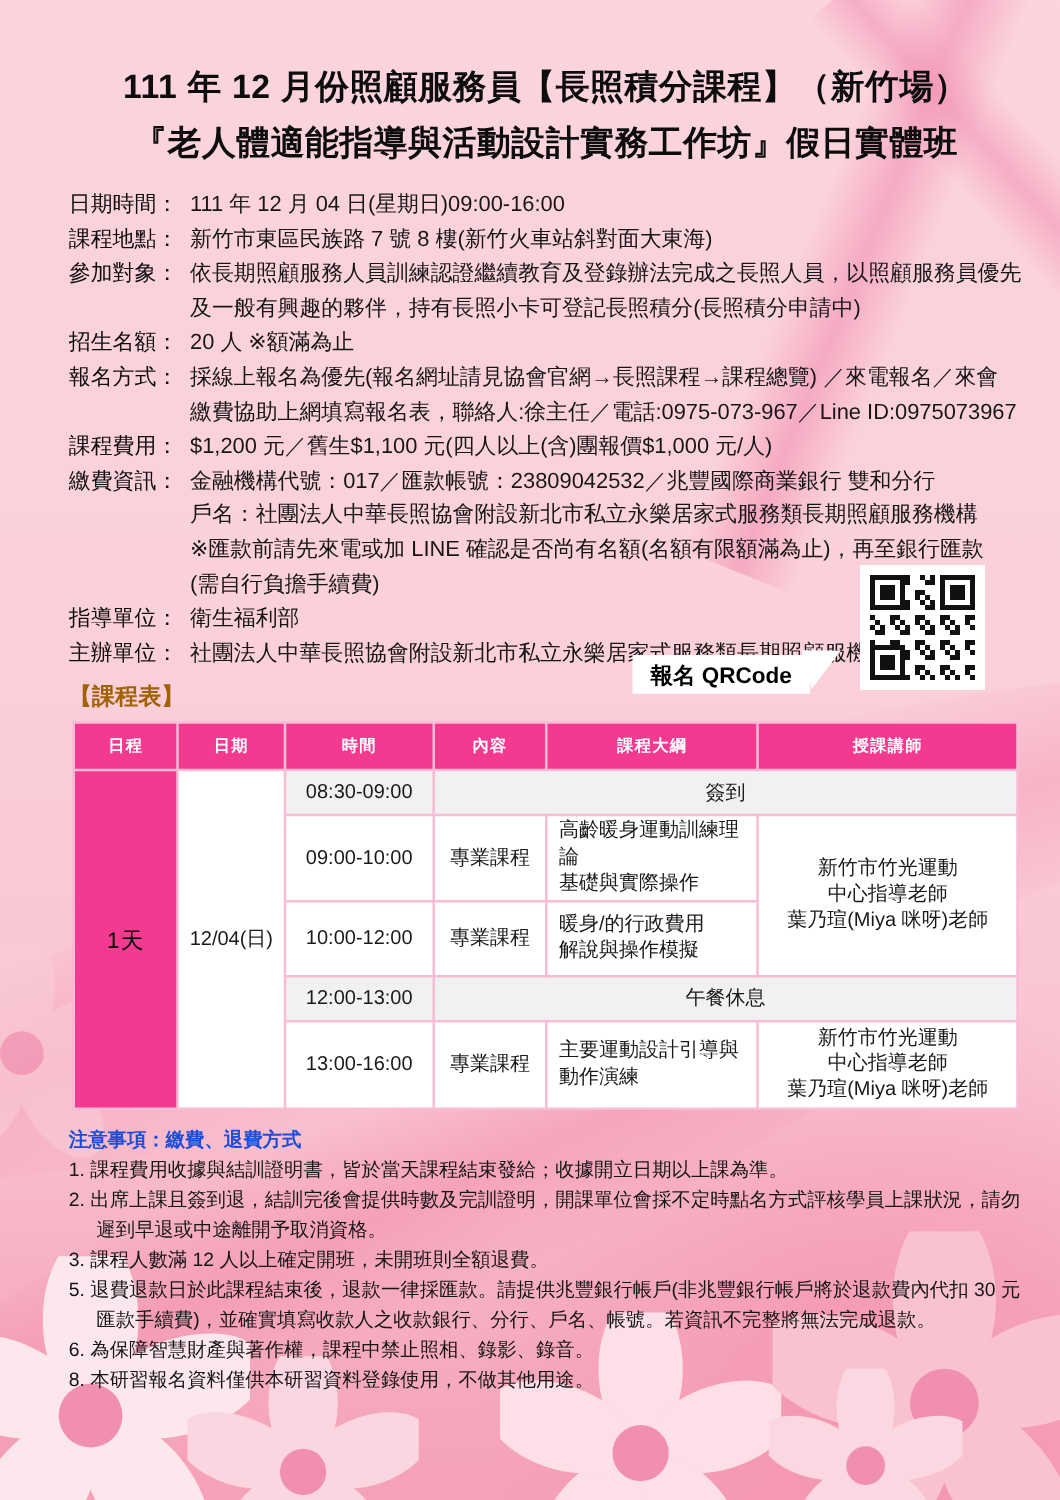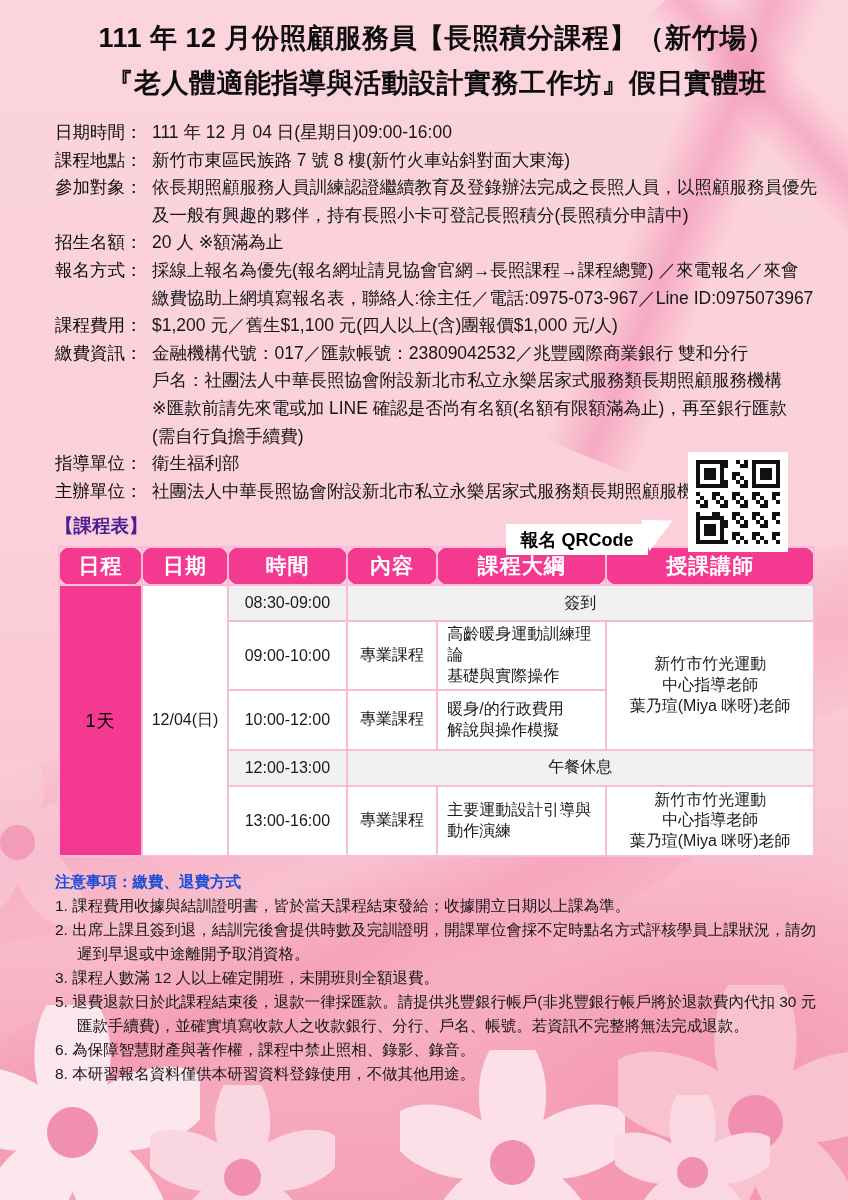--- a/index.html
+++ b/index.html
@@ -24,39 +24,39 @@
     background:linear-gradient(180deg,rgba(246,160,186,0),rgba(244,146,175,.45));}
   .flower{position:absolute;}
   #flower-1{left:-55px;top:1005px;width:255px;height:255px;color:#fce7ed;}
   #flower-2{left:150px;top:1085px;width:185px;height:185px;color:#fad6e0;}
   #flower-3{left:400px;top:1050px;width:225px;height:225px;color:#fcdfe7;}
   #flower-4{right:-45px;top:985px;width:275px;height:275px;color:#f8c2d1;}
   #flower-5{left:-70px;top:755px;width:175px;height:175px;color:#f9ccd8;opacity:.6;}
   #flower-6{left:615px;top:1095px;width:155px;height:155px;color:#fbd8e1;}
 
   .content{position:relative;z-index:1;box-sizing:border-box;width:848px;height:1200px;
-    padding:16px 30px 0 55px;}
+    padding:47px 30px 0 55px;}
   .title{font-size:27px;font-weight:bold;text-align:center;line-height:45px;letter-spacing:.5px;color:#0d0d0d;}
   .info{margin-top:13px;}
   .info-line{display:flex;font-size:17.5px;line-height:27.6px;}
   .info-label{font-weight:normal;flex:0 0 97px;white-space:nowrap;color:#0d0d0d;}
   .info-text{flex:1;}
 
   .qr-box{position:absolute;left:688px;top:452px;width:100px;height:100px;background:#fff;
     display:flex;align-items:center;justify-content:center;z-index:2;}
   .qr-callout{position:absolute;left:506px;top:524px;width:142px;height:31px;background:#fff;
     display:flex;align-items:center;justify-content:center;font-weight:bold;font-size:18px;z-index:2;color:#000;}
   .qr-callout-arrow{position:absolute;right:-27px;top:-8px;width:0;height:0;
     border-left:30px solid #fff;border-top:8px solid transparent;border-bottom:24px solid transparent;
     transform:rotate(-14deg);}
 
-  .section-title{font-size:18.5px;font-weight:bold;margin:8px 0 8px 0;color:#4c1d95;}
+  .section-title{font-size:18.5px;font-weight:bold;margin:8px 0 8px 0;color:#a16207;}
   table.schedule{width:757px;border-collapse:collapse;table-layout:fixed;margin-left:3px;}
   .schedule th,.schedule td{border:2px solid #f8bcd6;}
-  .schedule th{background:#f43a90;color:#fff;font-size:21px;font-weight:bold;height:34px;letter-spacing:1px;border-radius:12px;}
+  .schedule th{background:#f43a90;color:#fff;font-size:13px;font-weight:bold;height:34px;letter-spacing:1px;}
   .schedule td{background:#fff;font-size:16px;text-align:center;vertical-align:middle;padding:2px 6px;color:#1a1a1a;}
   .schedule td.gray{background:#f1f1f1;}
   .schedule td.daycell{background:#f43a90;color:#000000;font-size:18px;letter-spacing:1px;}
   .schedule td.outline{text-align:left;padding-left:9px;}
   .schedule .pre{white-space:pre-line;line-height:1.3;}
   tr.h-sm td{height:30px;}
   tr.h-md td{height:54px;}
   tr.h-lg td{height:64px;}
 
   .notes{margin-top:13px;font-size:15.5px;line-height:24px;}

